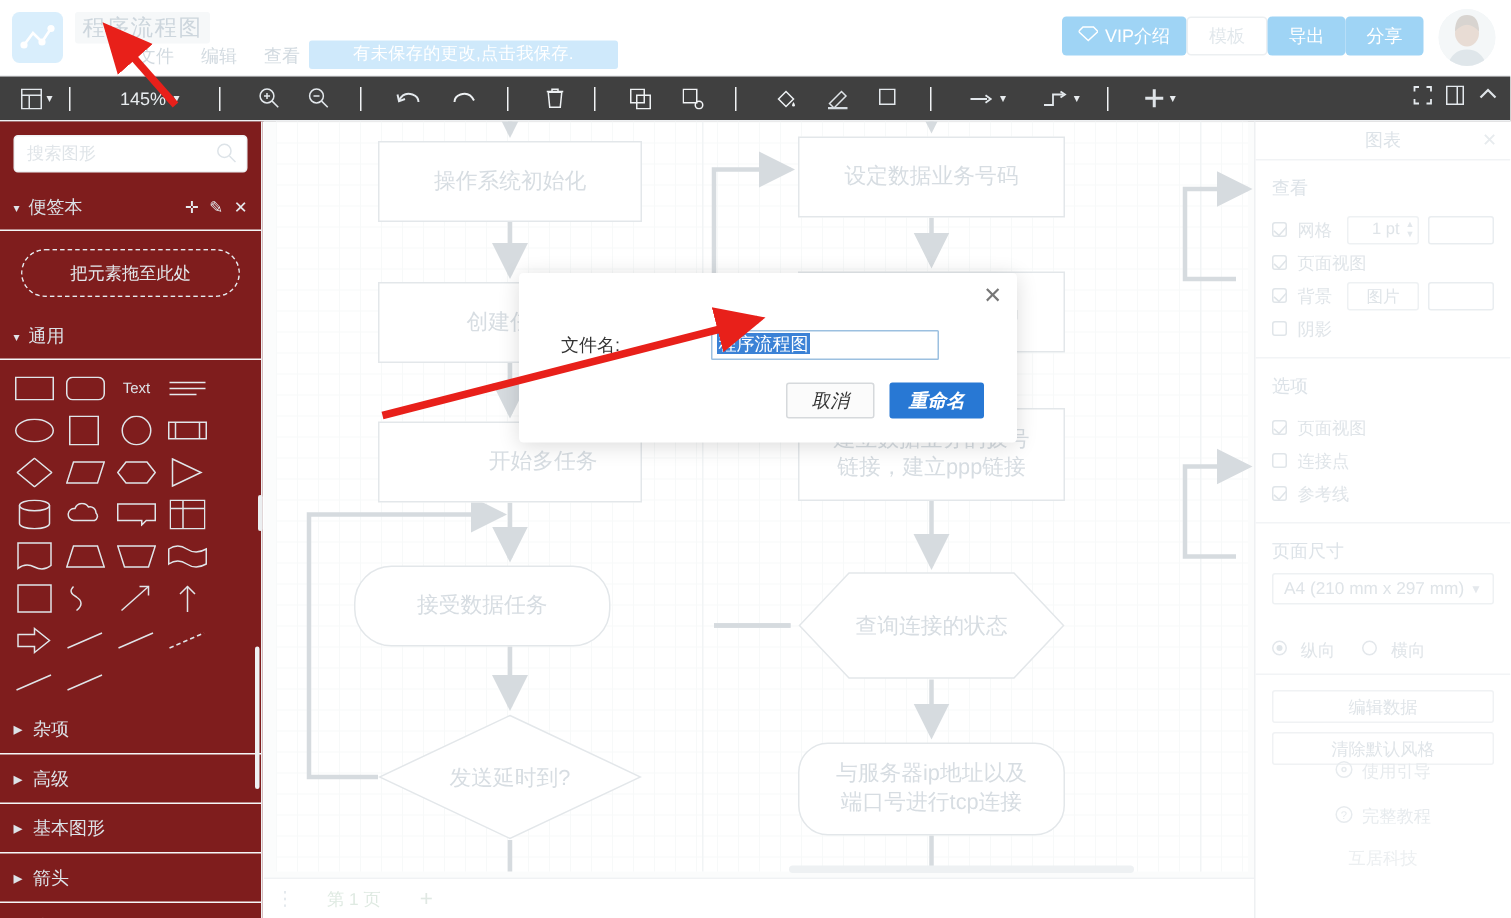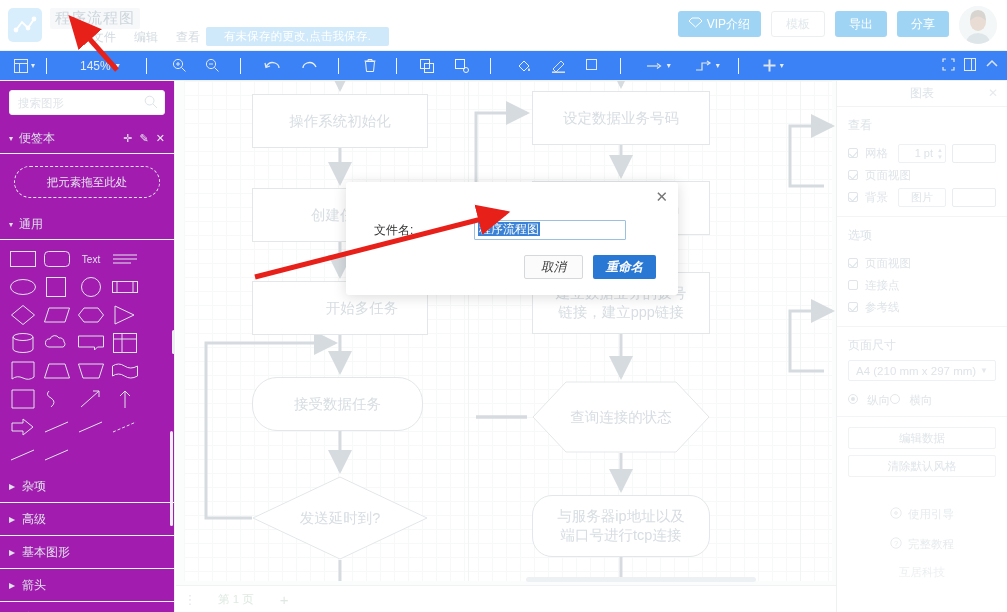--- a/index.html
+++ b/index.html
@@ -26,25 +26,25 @@
     font-size: 15px; color: #cdd6dd; letter-spacing: 1px;
     background: #f6f8f9; padding: 1px 5px; border-radius: 2px;
   }
   .menubar {
     position: absolute; left: 48px; top: 29px;
     display: flex; gap: 18px; font-size: 12px; color: #d2dae0; margin-left: 44px;
   }
   .menubar span { cursor: default; }
   .save-banner {
     position: absolute; left: 206px; top: 27px;
-    width: 183px; height: 19px; line-height: 19px;
+    width: 206px; height: 19px; line-height: 19px;
     background: #cfe9fb; color: #ffffff; font-size: 11.5px;
     text-align: center; border-radius: 2px; letter-spacing: .2px;
   }
-  .hdr-btns { position: absolute; right: 58px; top: 11px; display: flex; align-items: center; gap: 10px; }
+  .hdr-btns { position: absolute; right: 58px; top: 11px; display: flex; align-items: center; }
   .btn-vip {
     height: 26px; padding: 0 11px; background: #9fd4f5; color: #fff;
     border-radius: 3px; font-size: 12px; display: flex; align-items: center; gap: 5px;
   }
   .btn-tmpl {
     height: 26px; padding: 0 14px; background: #fff; color: #e2e8ec;
     border: 1px solid #eceff1; border-radius: 3px; font-size: 12px;
     display: flex; align-items: center;
   }
   .btn-blue {
@@ -52,35 +52,35 @@
     border-radius: 3px; font-size: 12px; display: flex; align-items: center;
   }
   .avatar {
     position: absolute; right: 10px; top: 6px; width: 38px; height: 38px;
     border-radius: 50%; background: #f2f5f7; overflow: hidden;
   }
 
   
   .toolbar {
     position: absolute; left: 0; top: 51px; width: 1007px; height: 30px;
-    background: #3b82f6; border-bottom: 1px solid #eef0f2;
+    background: #404040; border-bottom: 1px solid #eef0f2;
     display: flex; align-items: center; color: #e8ecef;
   }
   .tb-item { display: flex; align-items: center; justify-content: center;
     height: 30px; padding: 0 6px; color: #e6eaee; }
   .tb-sep { width: 1px; height: 16px; background: #f1f3f5; margin: 0 5px; }
   .zoom-val { font-size: 12px; color: #e8ecef; padding: 0 2px; }
   .caret { font-size: 8px; margin-left: 3px; color: #e8ecef; }
   .tb-right { position: absolute; right: 8px; top: 0; height: 30px;
      display: flex; align-items: center; gap: 9px; color: #e6eaee; }
 
   
   .sidebar {
     position: absolute; left: 0; top: 81px; width: 175px; height: 531px;
-    background: #a21caf; border-right: 1px solid #eef0f2; overflow: hidden;
+    background: #7f1d1d; border-right: 1px solid #eef0f2; overflow: hidden;
   }
   .search-wrap { position: relative; margin: 9px 9px 0 9px; }
   .search-input {
     width: 100%; height: 25px; border: 1px solid #f0f2f4; border-radius: 3px;
     font-size: 11.5px; color: #cfd7dd; padding: 0 24px 0 8px;
     font-family: inherit; outline: none; background: #fff;
   }
   .search-input::placeholder { color: #e0e5e9; }
   .search-icon { position: absolute; right: 7px; top: 5px; color: #dde3e8; }
   .sec-head {
@@ -177,21 +177,21 @@
     width: 48px; height: 19px; border: 1px solid #eef1f3; border-radius: 2px;
     font-size: 11px; color: #dfe4e8; display: flex; align-items: center; justify-content: center; background:#fff;
   }
   .rp-label { font-size: 12px; color: #dde3e8; margin-bottom: 6px; }
   .rp-select {
     width: 100%; height: 21px; border: 1px solid #eef1f3; border-radius: 2px;
     font-size: 11.5px; color: #dfe4e8; display: flex; align-items: center;
     padding: 0 7px; position: relative; background:#fff;
   }
   .rp-select .sc { position: absolute; right: 7px; font-size: 8px; color:#e4e8ec; }
-  .radio-row { display: flex; margin-top: 12px; align-items: center; font-size: 11.5px; color: #e0e5e9; }
+  .radio-row { display: flex; gap: 18px; margin-top: 23px; align-items: center; font-size: 11.5px; color: #e0e5e9; }
   .rd { width: 10px; height: 10px; border: 1px solid #e3e7eb; border-radius: 50%; margin-right: 6px;
         display: inline-block; position: relative; }
   .rd.on::after { content:""; position:absolute; left:2px; top:2px; width:4px; height:4px; border-radius:50%; background:#e0e5e9; }
   .wide-btn {
     width: 100%; height: 22px; border: 1px solid #f0f2f4; border-radius: 2px;
     font-size: 11.5px; color: #e0e5e9; display: flex; align-items: center;
     justify-content: center; margin-bottom: 6px; background:#fff;
   }
   .rp-foot { position: absolute; left: 0; right: 0; bottom: 32px; }
   .rp-foot-row { display: flex; align-items: center; justify-content: center; gap: 6px;
@@ -662,21 +662,21 @@
           <div class="fc-node" style="position: absolute; left: 68px; top: 107px; width: 176px; height: 54px;">
             <div style="line-height:1.3">
               <div>创建任务</div>
             </div>
           </div>
           <div class="fc-node" style="position: absolute; left: 68px; top: 200px; width: 176px; height: 54px; padding-left: 44px;">
             <div style="line-height:1.3">
               <div>开始多任务</div>
             </div>
           </div>
-          <div class="fc-node" style="position: absolute; left: 68px; top: 296px; width: 171px; height: 54px; border-radius: 25px;">
+          <div class="fc-node" style="position: absolute; left: 52px; top: 296px; width: 171px; height: 54px; border-radius: 25px;">
             <div style="line-height:1.3">
               <div>接受数据任务</div>
             </div>
           </div>
           <div class="fc-diamond" style="position: absolute; left: 68px; top: 395px; width: 176px; height: 84px;"><svg width="176" height="84">
               <polygon points="88,1 175,42 88,83 1,42" fill="#ffffff" stroke="#e3e7ea"></polygon>
             </svg><div class="txt">
               <div>发送延时到?</div>
             </div></div>
           <div class="fc-node" style="position: absolute; left: 348px; top: 10px; width: 178px; height: 54px;">
@@ -744,20 +744,24 @@
       </div>
 
       <div class="rp-row">
         <span class="cb on"></span>
         <span>背景</span>
         <span class="spacer"></span>
         <span class="minibtn">图片</span>
         <span class="swatch"></span>
       </div>
 
+      <div class="rp-row">
+        <span class="cb"></span>
+        <span>阴影</span>
+      </div>
     </div>
 
     <div class="rp-sec">
       <div class="rp-sec-title">选项</div>
       <div class="rp-row">
         <span class="cb on"></span>
         <span>页面视图</span>
       </div>
       <div class="rp-row">
         <span class="cb"></span>

